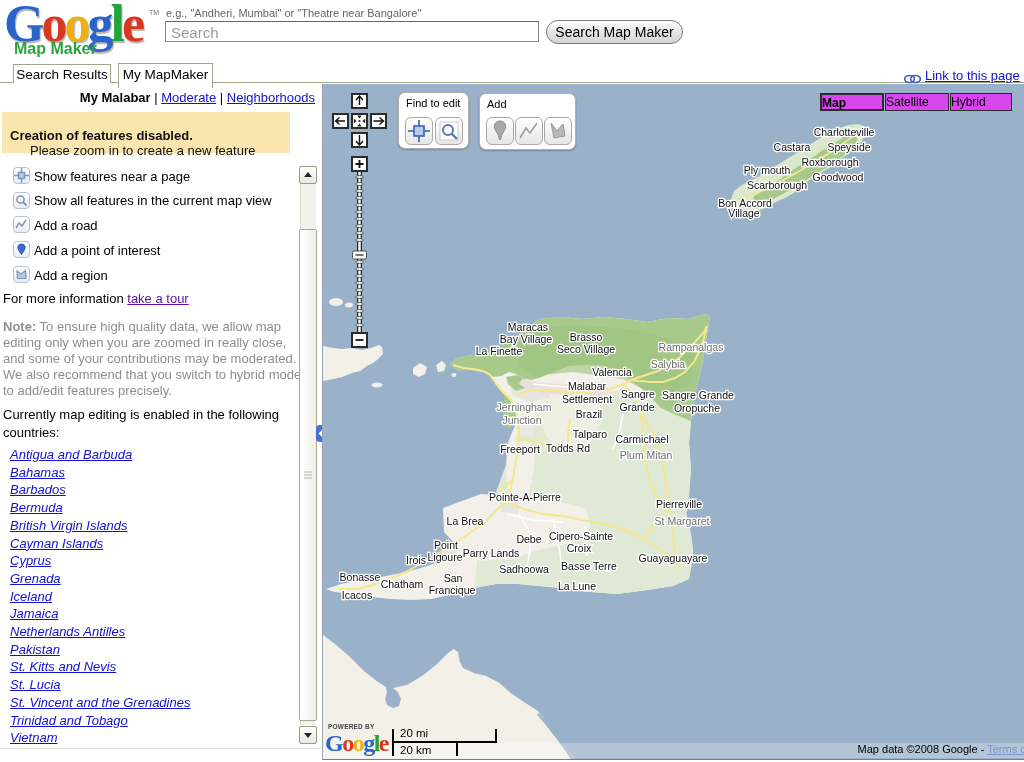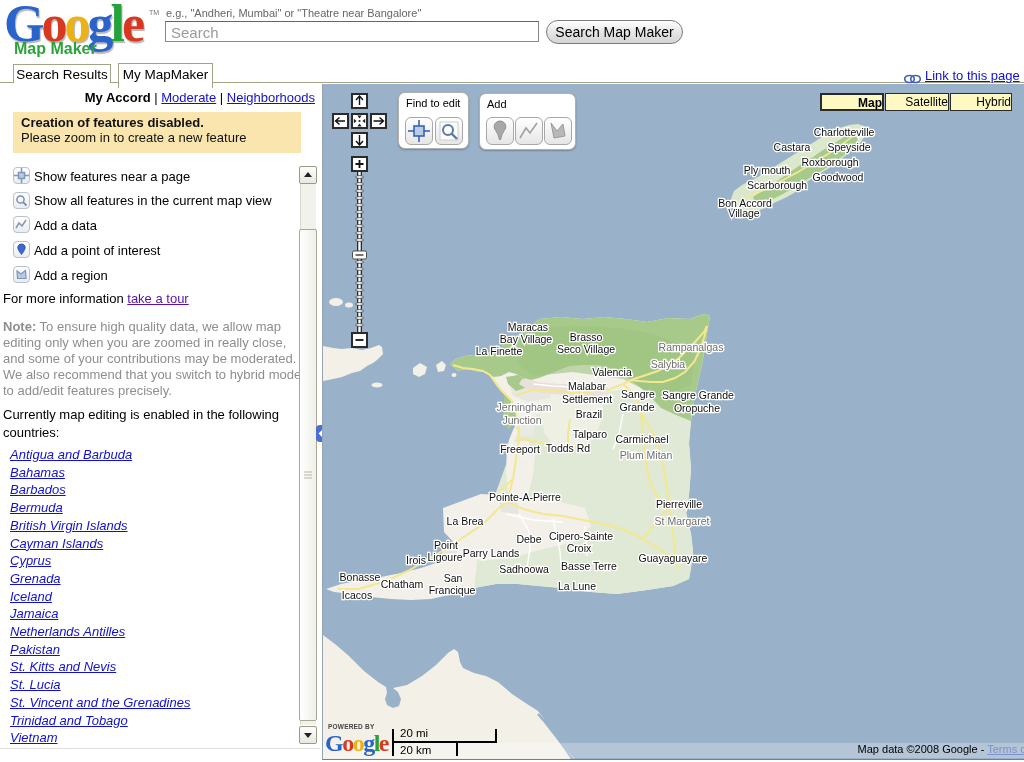--- a/index.html
+++ b/index.html
@@ -16,23 +16,23 @@
 .tab { background:#fff; border:1px solid #a3a388; border-bottom:none; font-size:13.5px; color:#000; text-align:center; }
 #tab1 { left:13px; top:64px; width:98px; height:19px; line-height:20px; }
 #tab2 { left:118px; top:63px; width:95px; height:25px; line-height:22px; background:#fff; z-index:3; }
 #tabline { left:0; top:82px; width:1024px; height:1px; background:#a3a388; }
 #linkpage { left:925px; top:68px; font-size:13px; color:#1111cc; text-decoration:underline; }
 #linkicon { left:903px; top:71px; }
 
 #mychanges { left:0px; top:90px; width:315px; font-size:13px; text-align:right; }
 #mychanges b { color:#000; }
 #mychanges a { color:#1111cc; text-decoration:underline; }
-#warn { left:13px; top:112px; width:288px; height:41px; background:#fae5ae; padding:3px 8px; }
+#warn { left:2px; top:112px; width:288px; height:41px; background:#fae5ae; padding:16px 8px; }
 #warn .w1 { font-size:13px; font-weight:bold; color:#111; }
-#warn .w2 { font-size:13px; color:#111; }
+#warn .w2 { font-size:13px; color:#111;margin-left:20px; }
 .licon { position:absolute; left:13px; width:17px; height:17px; border:1px solid #b9c0ce; border-radius:4px; background:linear-gradient(#ffffff,#e9ecf2); }
 .ltext { position:absolute; left:34px; font-size:13px; color:#000; }
 #takeatour { left:3px; top:291px; font-size:13px; color:#000; }
 #takeatour a { color:#5b11a8; text-decoration:underline; }
 #note { left:3px; top:319px; width:320px; white-space:nowrap; font-size:13px; line-height:16px; color:#8e8e8e; }
 #currently { left:3px; top:406px; width:290px; font-size:13px; line-height:17.5px; color:#000; }
 #countries { left:10px; top:446px; font-size:13px; line-height:17.7px;font-style:italic; }
 #countries a { color:#1111cc; text-decoration:underline; }
 #botline { left:0; top:748px; width:320px; height:1px; background:#ddd; }
 
@@ -48,21 +48,21 @@
 .mlbl { font-size:10.5px; font-weight:normal; fill:#0e0e0e; stroke:#ffffff; stroke-width:2.6px; paint-order:stroke; font-family:"Liberation Sans",sans-serif; text-anchor:middle; }
 .glbl { font-size:10.5px; font-weight:normal; fill:#6e6e6e; stroke:#ffffff; stroke-width:2.6px; paint-order:stroke; font-family:"Liberation Sans",sans-serif; text-anchor:middle; }
 
 .panb { position:absolute; width:17px; height:16px; background:#fff; border:2px solid #2b2b2b; }
 .zbtn { position:absolute; left:28px; width:17px; height:16px; background:#fff; border:2px solid #2b2b2b; }
 
 .panel { position:absolute; background:#fff; border:1px solid #b0b0b0; border-radius:7px; box-shadow:0 1px 2px rgba(0,0,0,0.25); }
 .panel .ttl { position:absolute; left:7px; top:4px; font-size:11px; color:#000; white-space:nowrap;text-align:right; }
 .pbtn { position:absolute; width:28px; height:28px; border:1px solid #a8a8a8; border-radius:6px; background:linear-gradient(#ffffff,#e6e6e6); }
 
-.mtype { position:absolute; top:9px; height:18px; background:#fef9c3; border:1px solid #2b2b2b; font-size:12px; text-align:right; line-height:16px; color:#000; }
+.mtype { position:absolute; top:9px; height:18px; background:#d946ef; border:1px solid #2b2b2b; font-size:12px; text-align:left; line-height:16px; color:#000; }
 
 #powered { left:5px; top:639px; font-size:6.5px; font-weight:bold; color:#444; letter-spacing:0.2px; }
 #minigoogle { left:2px; top:646px; font-family:"Liberation Serif", serif; font-weight:bold; font-size:24px; letter-spacing:-1.5px; }
 #copyright { left:0px; top:659px; width:695px; text-align:right; font-size:11px; color:#000;margin-left:34px; }
 #copyright a { color:#7b93c8; text-decoration:underline; }
 </style></head>
 <body>
 <div id="page">
 <div id="logo" class="abs"><span style="color:#2a63c9">G</span><span style="color:#d8381f">o</span><span style="color:#edb211">o</span><span style="color:#2a63c9">g</span><span style="color:#23a339">l</span><span style="color:#d8381f">e</span></div>
 <div id="tm" class="abs">TM</div>
@@ -73,21 +73,21 @@
 <div id="tabline" class="abs"></div>
 <div id="tab1" class="abs tab">Search Results</div>
 <div id="tab2" class="abs tab">My MapMaker</div>
 <div id="linkicon" class="abs"><svg width="20" height="12">
         <g fill="none" stroke="#4560b4" stroke-width="1.7">
           <ellipse cx="6.5" cy="6" rx="4.8" ry="3.5"></ellipse>
           <ellipse cx="12.5" cy="6" rx="4.8" ry="3.5"></ellipse>
         </g>
       </svg></div>
 <div id="linkpage" class="abs">Link to this page</div>
-<div id="mychanges" class="abs"><b>My Accord</b> | <a href="#">Moderate</a> | <a href="#">Neighborhoods</a></div>
+<div id="mychanges" class="abs"><b>My Malabar</b> | <a href="#">Moderate</a> | <a href="#">Neighborhoods</a></div>
 <div id="warn" class="abs">
       <div class="w1">Creation of features disabled.</div>
       <div class="w2">Please zoom in to create a new feature</div>
     </div>
 <div class="licon" style="top:167px"><svg width="15" height="15">
         <g stroke="#7e96bc" stroke-width="1.5" fill="none">
           <rect x="4.5" y="4.5" width="6" height="6" fill="#b9cbe3"></rect>
           <line x1="7.5" y1="0" x2="7.5" y2="4"></line>
           <line x1="7.5" y1="11" x2="7.5" y2="15"></line>
           <line x1="0" y1="7.5" x2="4" y2="7.5"></line>
@@ -96,21 +96,21 @@
       </svg></div>
 <div class="ltext" style="top:169px">Show features near a page</div>
 <div class="licon" style="top:192px"><svg width="15" height="15">
         <circle cx="6.5" cy="6.5" r="3.6" fill="none" stroke="#7a8eb0" stroke-width="1.5"></circle>
         <line x1="9.3" y1="9.3" x2="12.5" y2="12.5" stroke="#7a8eb0" stroke-width="1.8"></line>
       </svg></div>
 <div class="ltext" style="top:193px">Show all features in the current map view</div>
 <div class="licon" style="top:216px"><svg width="15" height="15">
         <polyline points="2,11 5,6 8,9 12,3" fill="none" stroke="#8a97a8" stroke-width="1.5"></polyline>
       </svg></div>
-<div class="ltext" style="top:218px">Add a data</div>
+<div class="ltext" style="top:218px">Add a road</div>
 <div class="licon" style="top:241px"><svg width="15" height="15">
         <path d="M7.5 2 C5.2 2 3.8 3.7 3.8 5.6 C3.8 8 7.5 12.5 7.5 12.5 C7.5 12.5 11.2 8 11.2 5.6 C11.2 3.7 9.8 2 7.5 2 Z" fill="#3a6ad4" stroke="#27459a" stroke-width="0.8"></path>
       </svg></div>
 <div class="ltext" style="top:243px">Add a point of interest</div>
 <div class="licon" style="top:266px"><svg width="15" height="15">
         <path d="M3 4 L7 7 L11.5 3.5 L12 11.5 L3.5 11.5 Z" fill="#b9cbe3" stroke="#7e96bc" stroke-width="1.2"></path>
       </svg></div>
 <div class="ltext" style="top:268px">Add a region</div>
 <div id="takeatour" class="abs">For more information <a href="#">take a tour</a></div>
 <div id="note" class="abs"><b style="color:#8e8e8e">Note:</b> To ensure high quality data, we allow map<br>editing only when you are zoomed in really close,<br>and some of your contributions may be moderated.<br>We also recommend that you switch to hybrid mode<br>to add/edit features precisely.</div>

